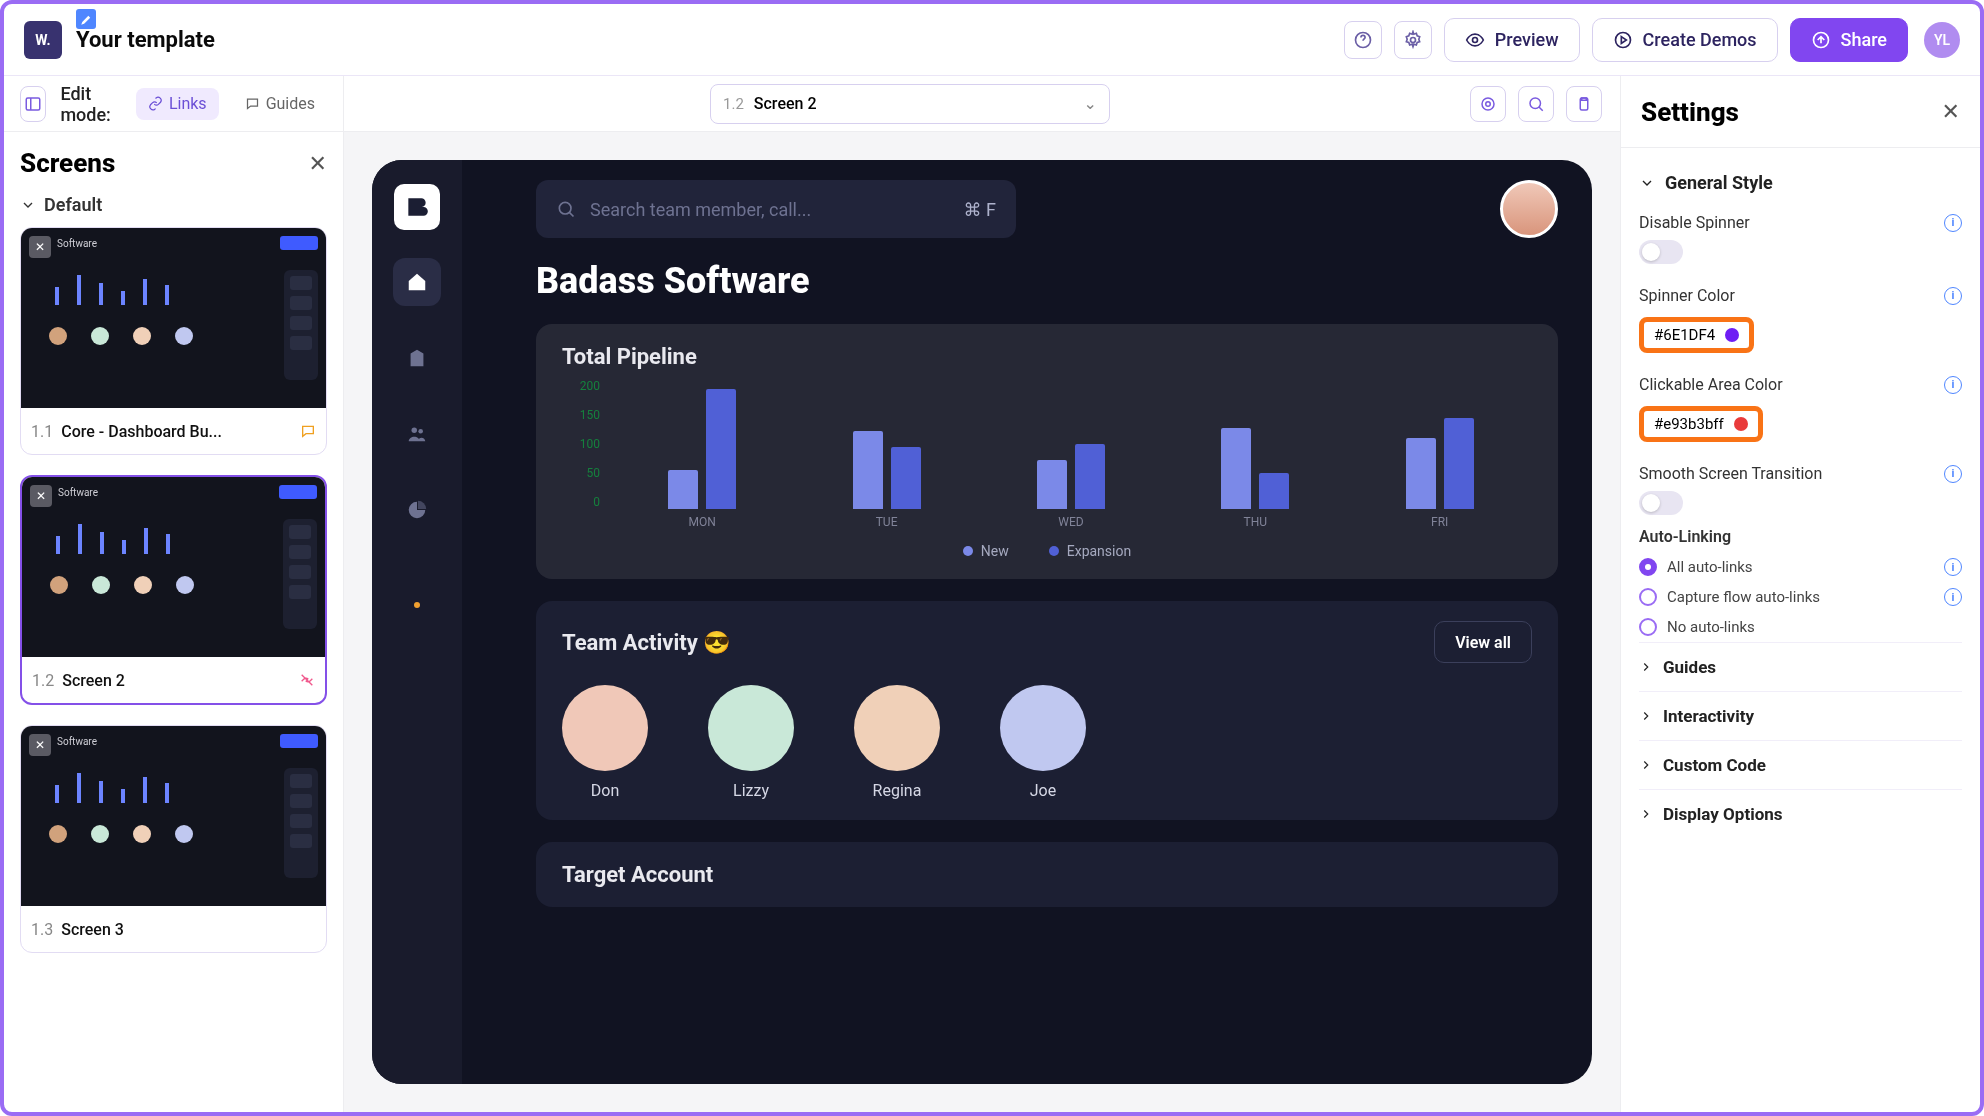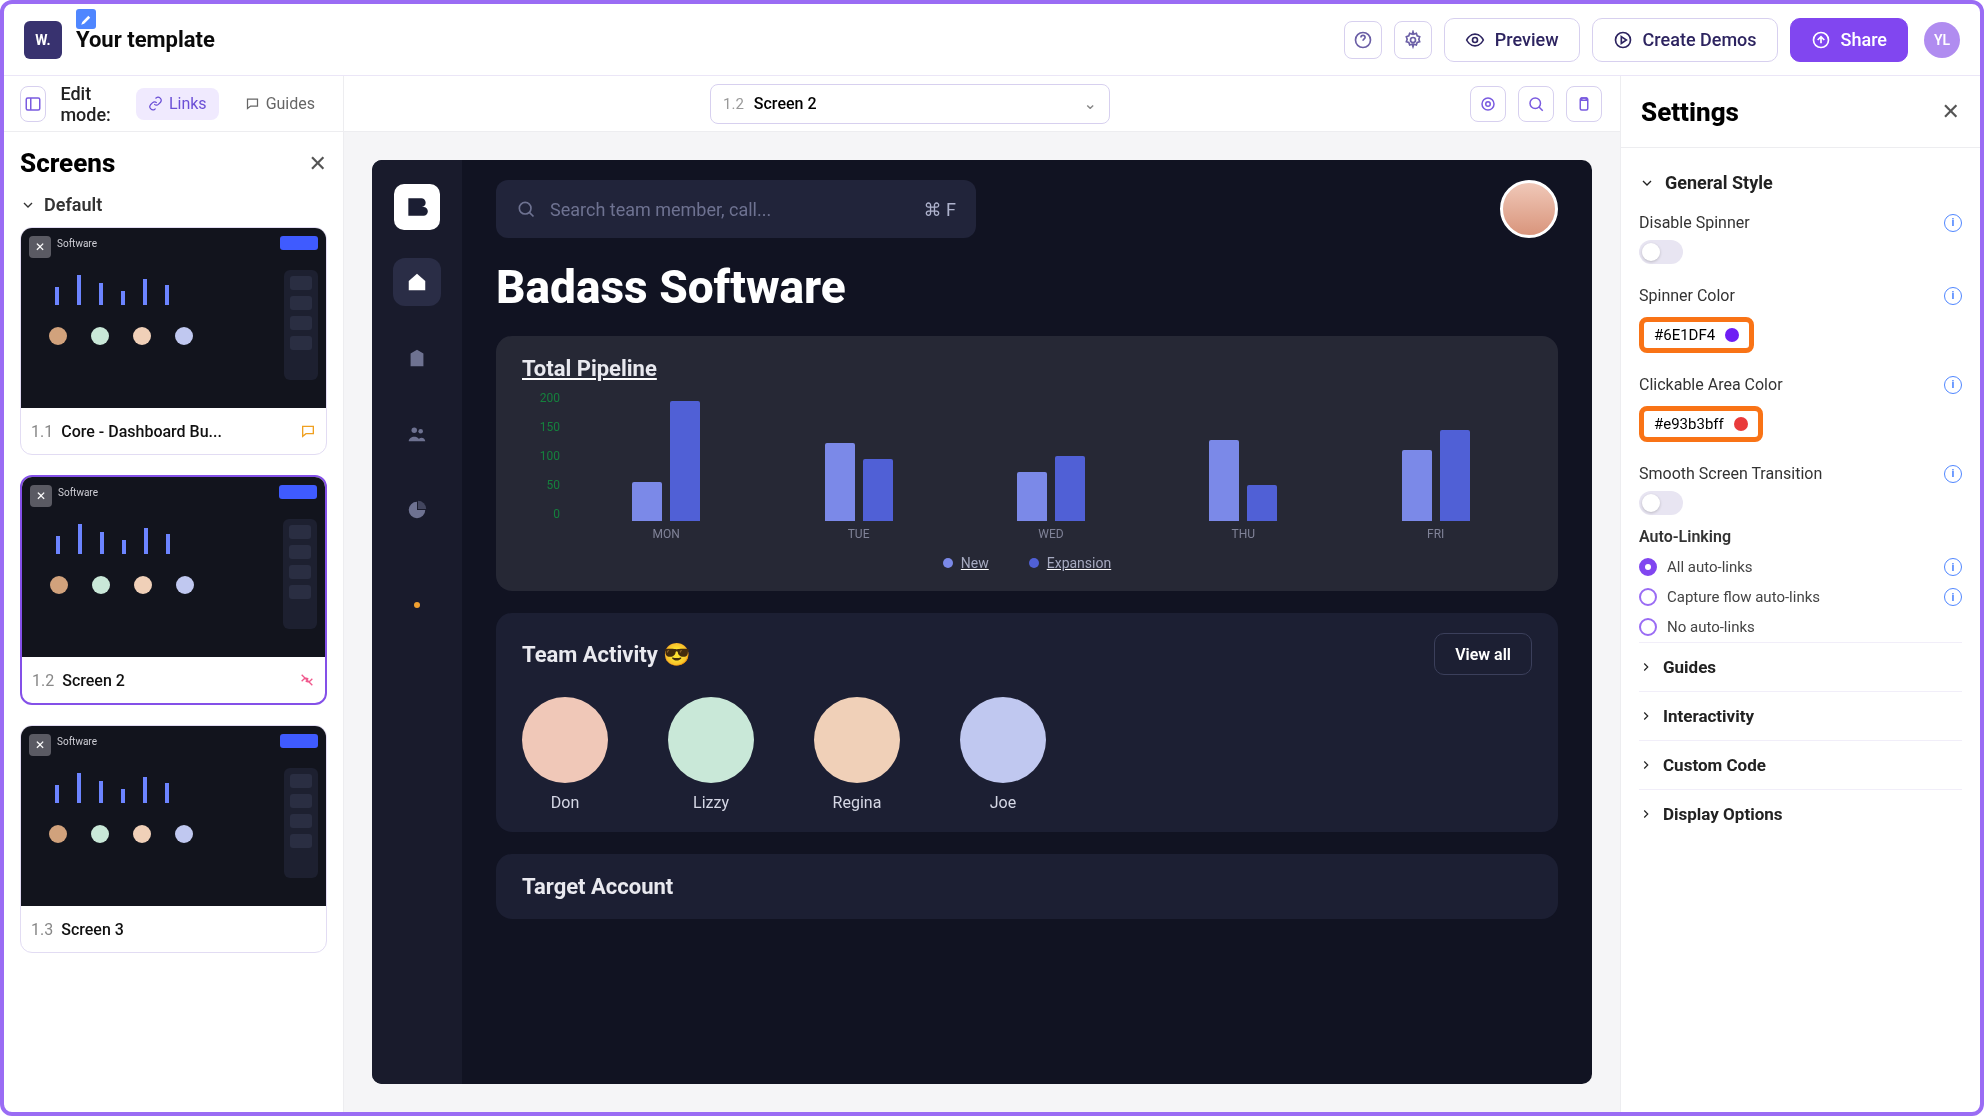--- a/index.html
+++ b/index.html
@@ -54,34 +54,34 @@
 
 
 .center-col { flex: 1; display: flex; flex-direction: column; }
 .canvas-toolbar { height: 56px; display: flex; align-items: center; padding: 0 18px; border-bottom: 1px solid #ededf0; gap: 12px; }
 .screen-sel { width: 400px; margin: 0 auto; height: 40px; border: 1px solid #d7d0ef; border-radius: 8px; display: flex; align-items: center; padding: 0 12px; gap: 10px; cursor: pointer; }
 .screen-sel .num { color: #999; font-size: 15px; }
 .screen-sel .name { font-size: 16px; font-weight: 500; }
 .screen-sel .chev { margin-left: auto; color: #888; }
 .toolbar-right { display: flex; gap: 12px; }
 .canvas-area { flex: 1; background: #f5f5f7; padding: 28px; overflow: hidden; }
-.mock { width: 100%; height: 100%; background: #111322; border-radius: 10px; display: flex; overflow: hidden; }
+.mock { width: 100%; height: 100%; background: #111322; border-radius: 30px; display: flex; overflow: hidden; gap: 40px; }
 .mock-sidebar { width: 90px; background: #191b2c; display: flex; flex-direction: column; align-items: center; padding: 24px 0; gap: 28px; }
 .mock-logo { width: 46px; height: 46px; background: #fff; border-radius: 10px; display: flex; align-items: center; justify-content: center; font-weight: 900; color: #1b1e33; font-size: 22px; }
 .mock-nav { width: 48px; height: 48px; border-radius: 12px; display: flex; align-items: center; justify-content: center; color: #6e7291; }
 .mock-nav.active { background: #2a2d46; color: #fff; }
 .mock-dot { width: 6px; height: 6px; background: #f0a030; border-radius: 50%; margin-top: 40px; }
 .mock-main { flex: 1; padding: 20px 34px; display: flex; flex-direction: column; gap: 22px; overflow: hidden; }
 .mock-search-row { display: flex; align-items: center; gap: 22px; }
 .mock-search { flex: 0 0 480px; height: 58px; background: #21243a; border-radius: 12px; display: flex; align-items: center; padding: 0 20px; gap: 14px; color: #6e7291; font-size: 18px; }
 .mock-search .sc { margin-left: auto; color: #aeb2cc; }
 .mock-avatar-main { margin-left: auto; width: 58px; height: 58px; border-radius: 50%; background: linear-gradient(#f0c8b8,#d9957c); border: 3px solid #fff; }
-.mock-h1 { font-size: 46px; font-weight: 800; color: #fff; }
+.mock-h1 { font-size: 36px; font-weight: 800; color: #fff; }
 .mock-card { background: #1c1f33; border-radius: 16px; padding: 20px 26px; color: #fff; }
-.mock-card.overlay { background: rgba(255,255,255,0.09); text-decoration: underline; }
+.mock-card.overlay { background: rgba(255,255,255,0.09); }
 .mock-card-title { font-size: 22px; font-weight: 700; color: #e9e9ef; }
 .chart-wrap { margin-top: 10px; }
 .chart-grid { height: 150px; position: relative; }
 .y-axis { position: absolute; left: 0; top: 0; bottom: 20px; width: 44px; display: flex; flex-direction: column; justify-content: space-between; font-size: 12px; color: #15803d; text-align: right; padding-right: 6px; }
 .plot { position: absolute; left: 48px; right: 0; top: 0; bottom: 20px; display: flex; justify-content: space-around; align-items: flex-end; }
 .bar-group { display: flex; gap: 8px; align-items: flex-end; width: 80px; justify-content: center; }
 .bar { width: 30px; border-radius: 2px 2px 0 0; }
 .bar.new { background: #7b89e8; }
 .bar.exp { background: #5060d6; }
 .x-axis { position: absolute; left: 48px; right: 0; bottom: 0; display: flex; justify-content: space-around; font-size: 12px; color: #808398; }

